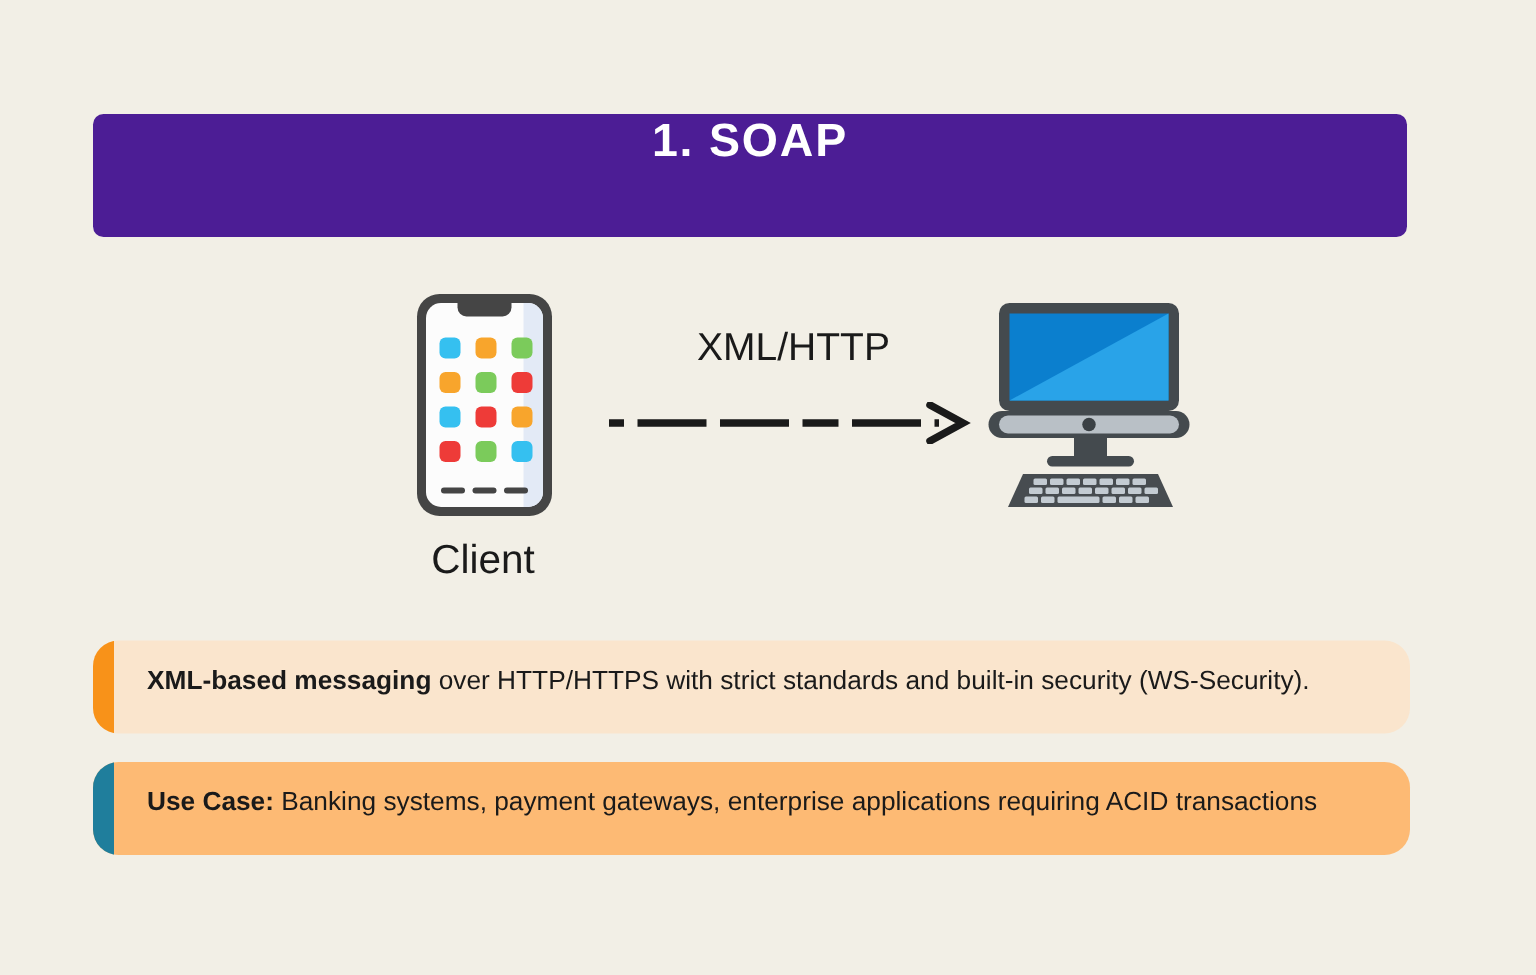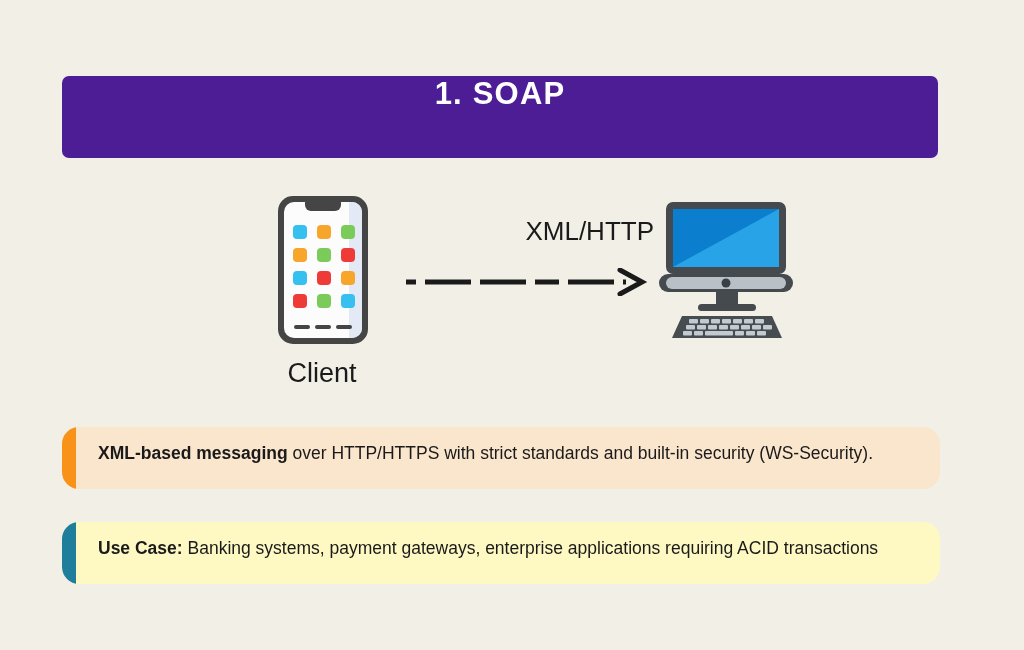--- a/index.html
+++ b/index.html
@@ -116,21 +116,21 @@
     border-radius: 2px;
     background: #454545;
   }
 
   
   .flow-label {
     position: absolute;
     left: 404px;
     top: 36px;
     width: 250px;
-    text-align: right;
+    text-align: center;
     font-size: 26px;
     color: #1A1A1A;
   }
   .flow-arrow {
     position: absolute;
     left: 404px;
     top: 88px;
     width: 244px;
     height: 28px;
   }
@@ -174,21 +174,21 @@
     padding: 13px 16px 13px 22px;
     font-size: 17.5px;
     line-height: 1.52;
     color: #1A1A1A;
   }
   .card-text b { font-weight: bold; }
 
   .card-desc { top: 427px; height: 62px; background: #FAE5CD; }
   .card-desc .card-accent { background: #F89219; }
 
-  .card-usecase { top: 522px; height: 62px; background: #fef9c3; }
+  .card-usecase { top: 508px; height: 62px; background: #fdba74; }
   .card-usecase .card-accent { background: #1F7E9C; }
 </style>
 </head>
 <body>
 
 <div class="header-banner">
   <div class="header-title">1. SOAP</div>
 </div>
 
 <div class="diagram">

